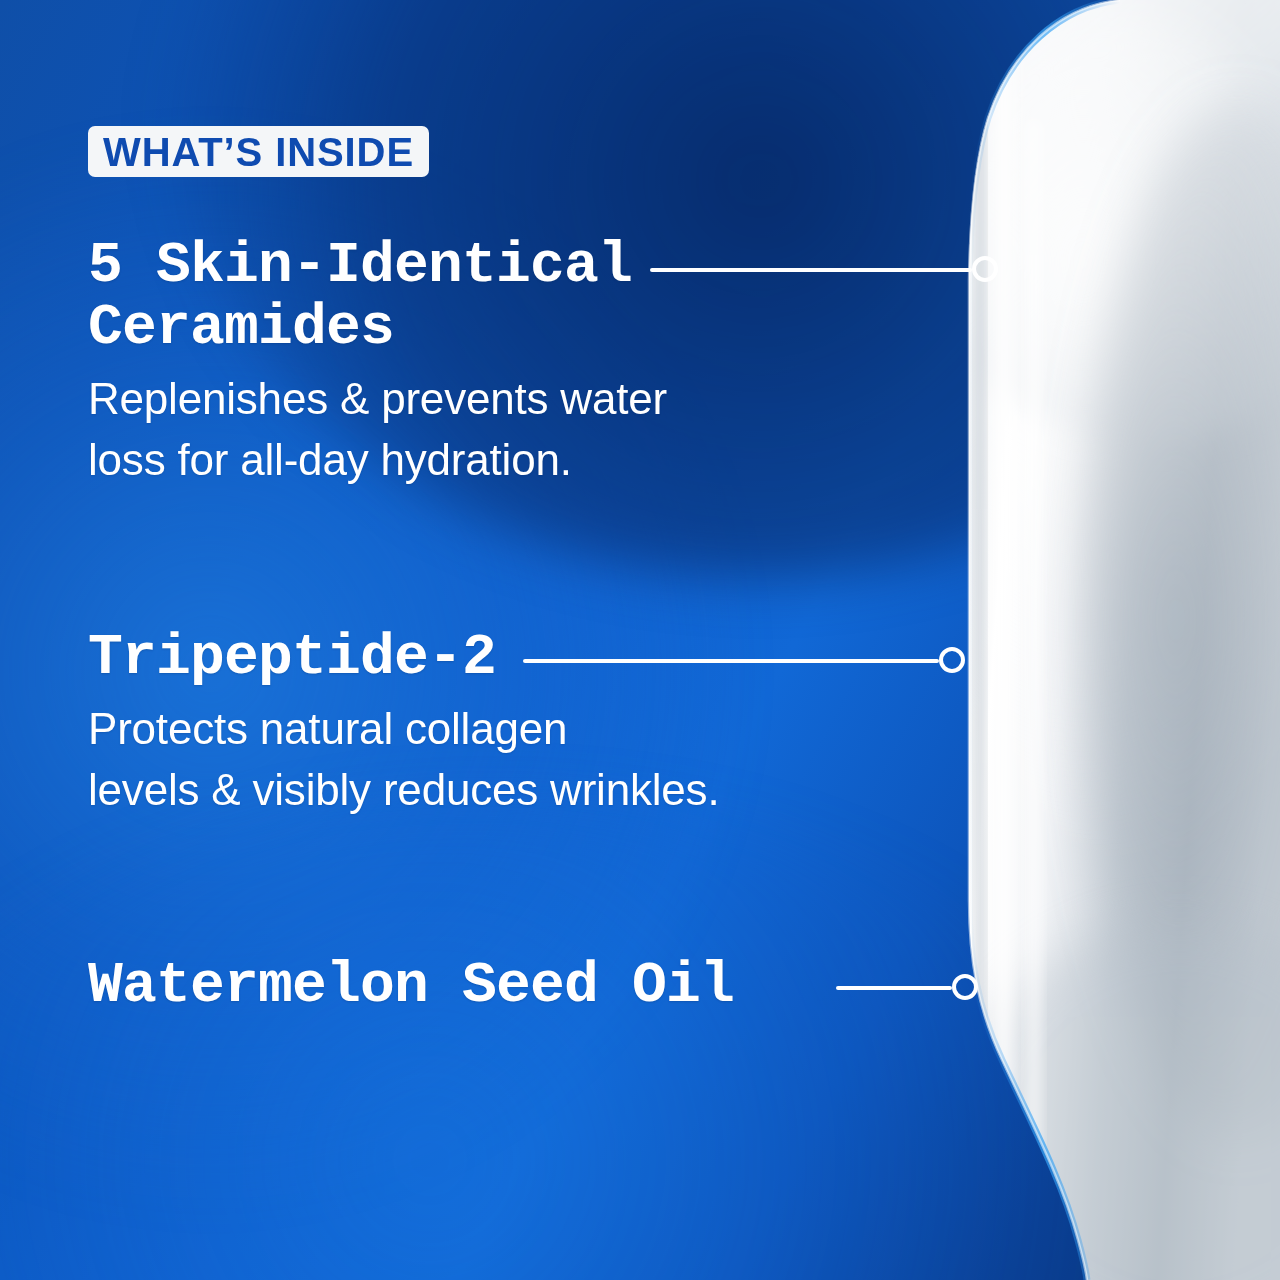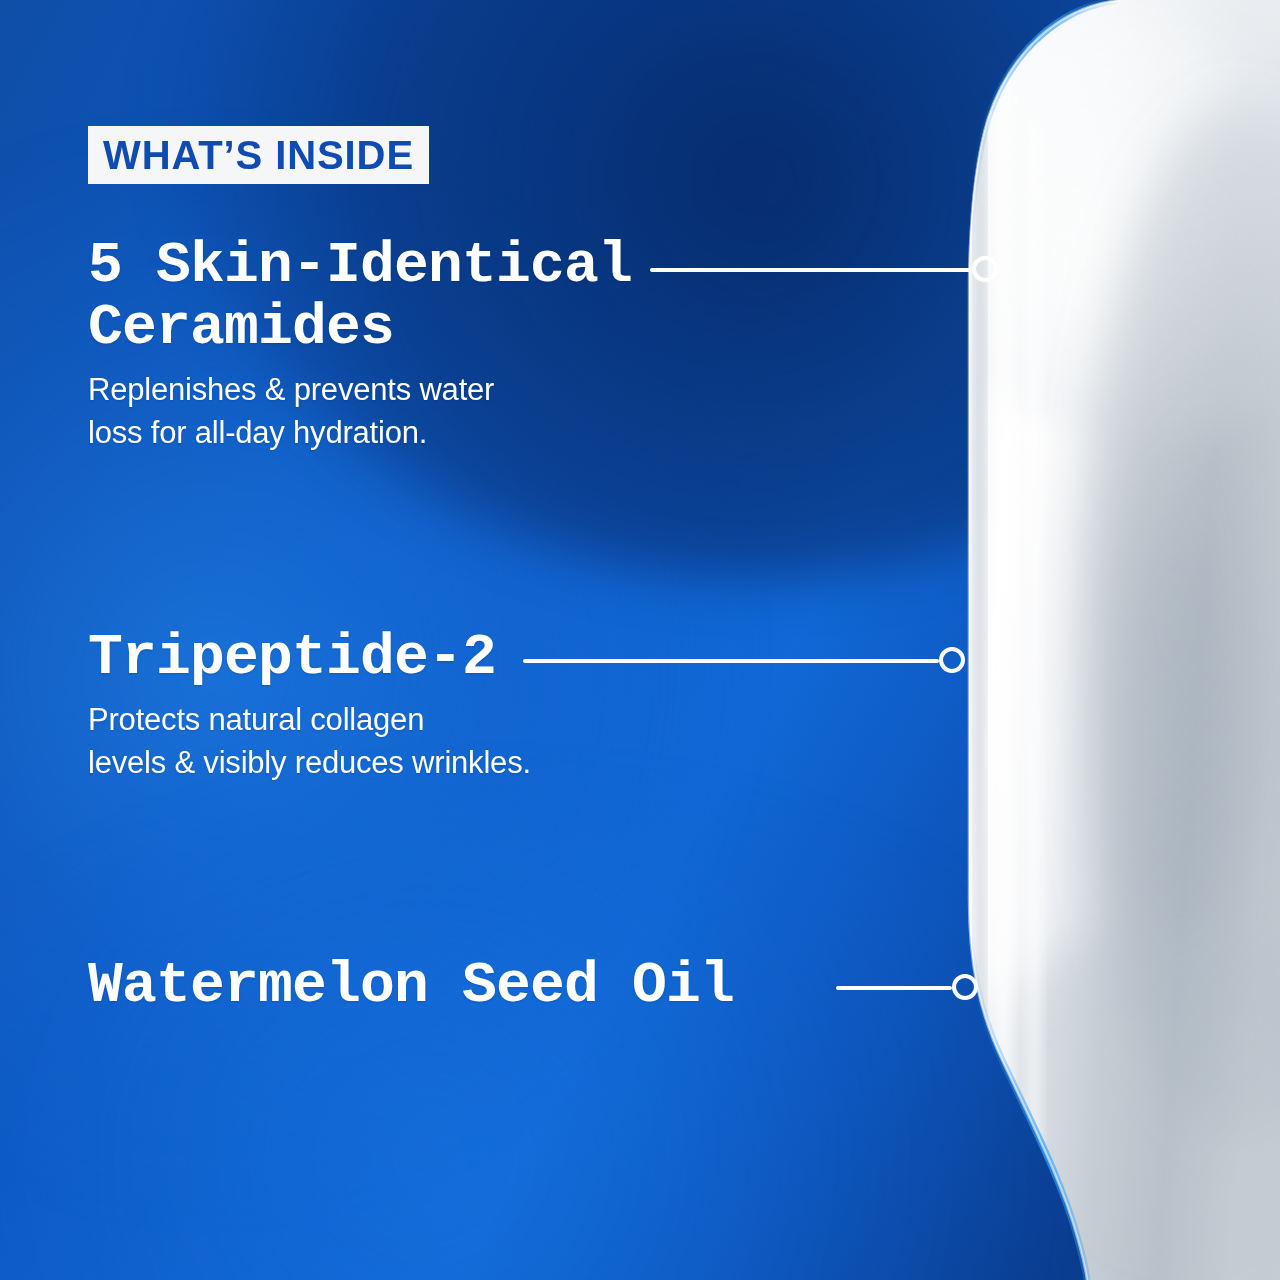--- a/index.html
+++ b/index.html
@@ -82,26 +82,27 @@
     top: 0;
     width: 1280px;
     height: 1280px;
   }
 
   
   .badge {
     position: absolute;
     left: 88px;
     top: 126px;
-    height: 58px;
+    height: 51px;
     padding: 0 15px 0 15px;
     background: #f4f6f8;
     display: flex;
     align-items: center;
     box-sizing: border-box;
+    border-radius: 7px;
   }
   .badge-text {
     color: #0f4bb0;
     font-size: 40px;
     font-weight: 700;
     letter-spacing: 0.9px;
     line-height: 1;
     white-space: nowrap;
     font-family: "Liberation Sans", sans-serif;
   }
@@ -119,21 +120,21 @@
     line-height: 1.07;
     letter-spacing: -0.8px;
     margin: 0;
     white-space: pre-line;
     text-shadow: 0 1px 2px rgba(6,35,84,0.22);
     font-family: Liberation Mono, monospace;
   }
   .feature-desc {
     color: #ffffff;
     font-weight: 400;
-    font-size: 31px;
+    font-size: 44px;
     line-height: 1.38;
     letter-spacing: -0.2px;
     margin: 10px 0 0 0;
     white-space: pre-line;
     text-shadow: 0 1px 2px rgba(6,35,84,0.18);
     font-family: "Liberation Sans", sans-serif;
   }
 
   #feature-0 { top: 235px; }
   #feature-1 { top: 627px; }

